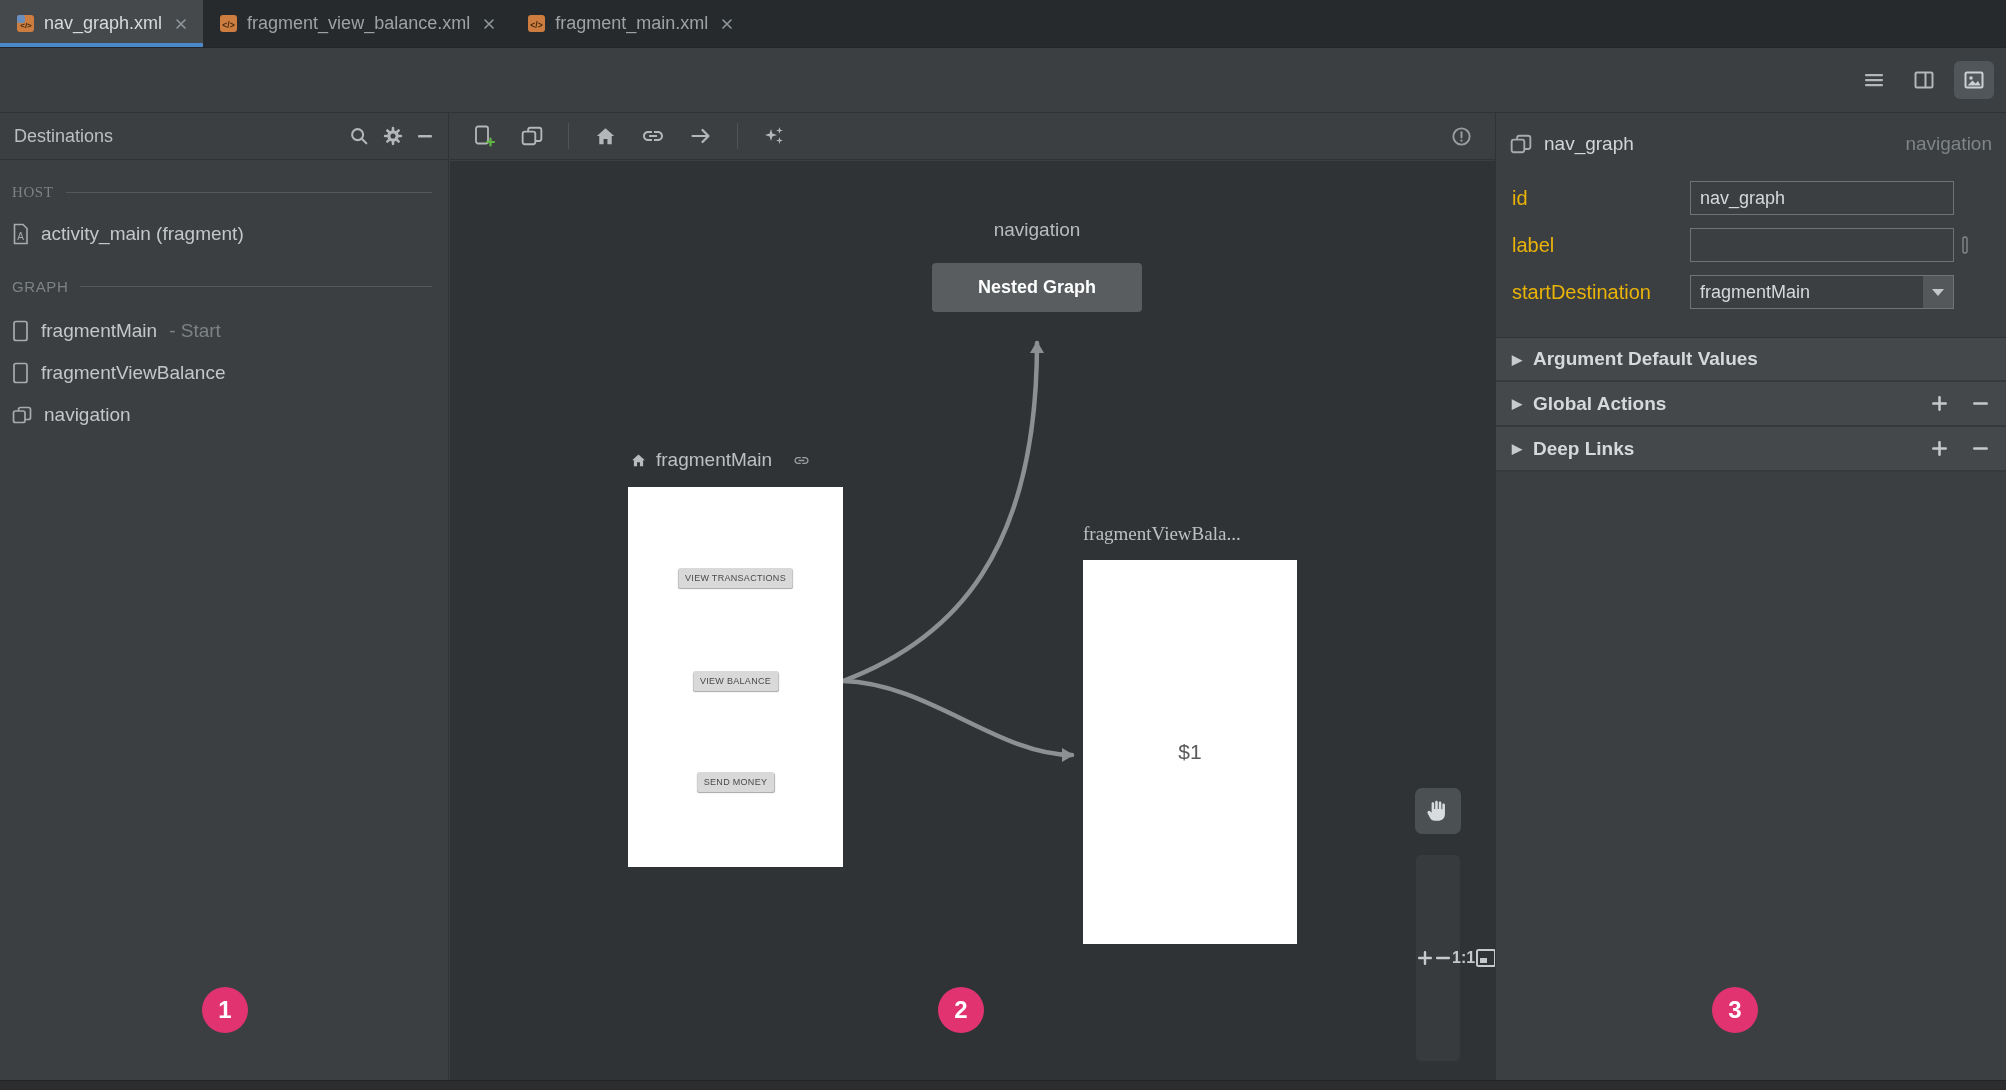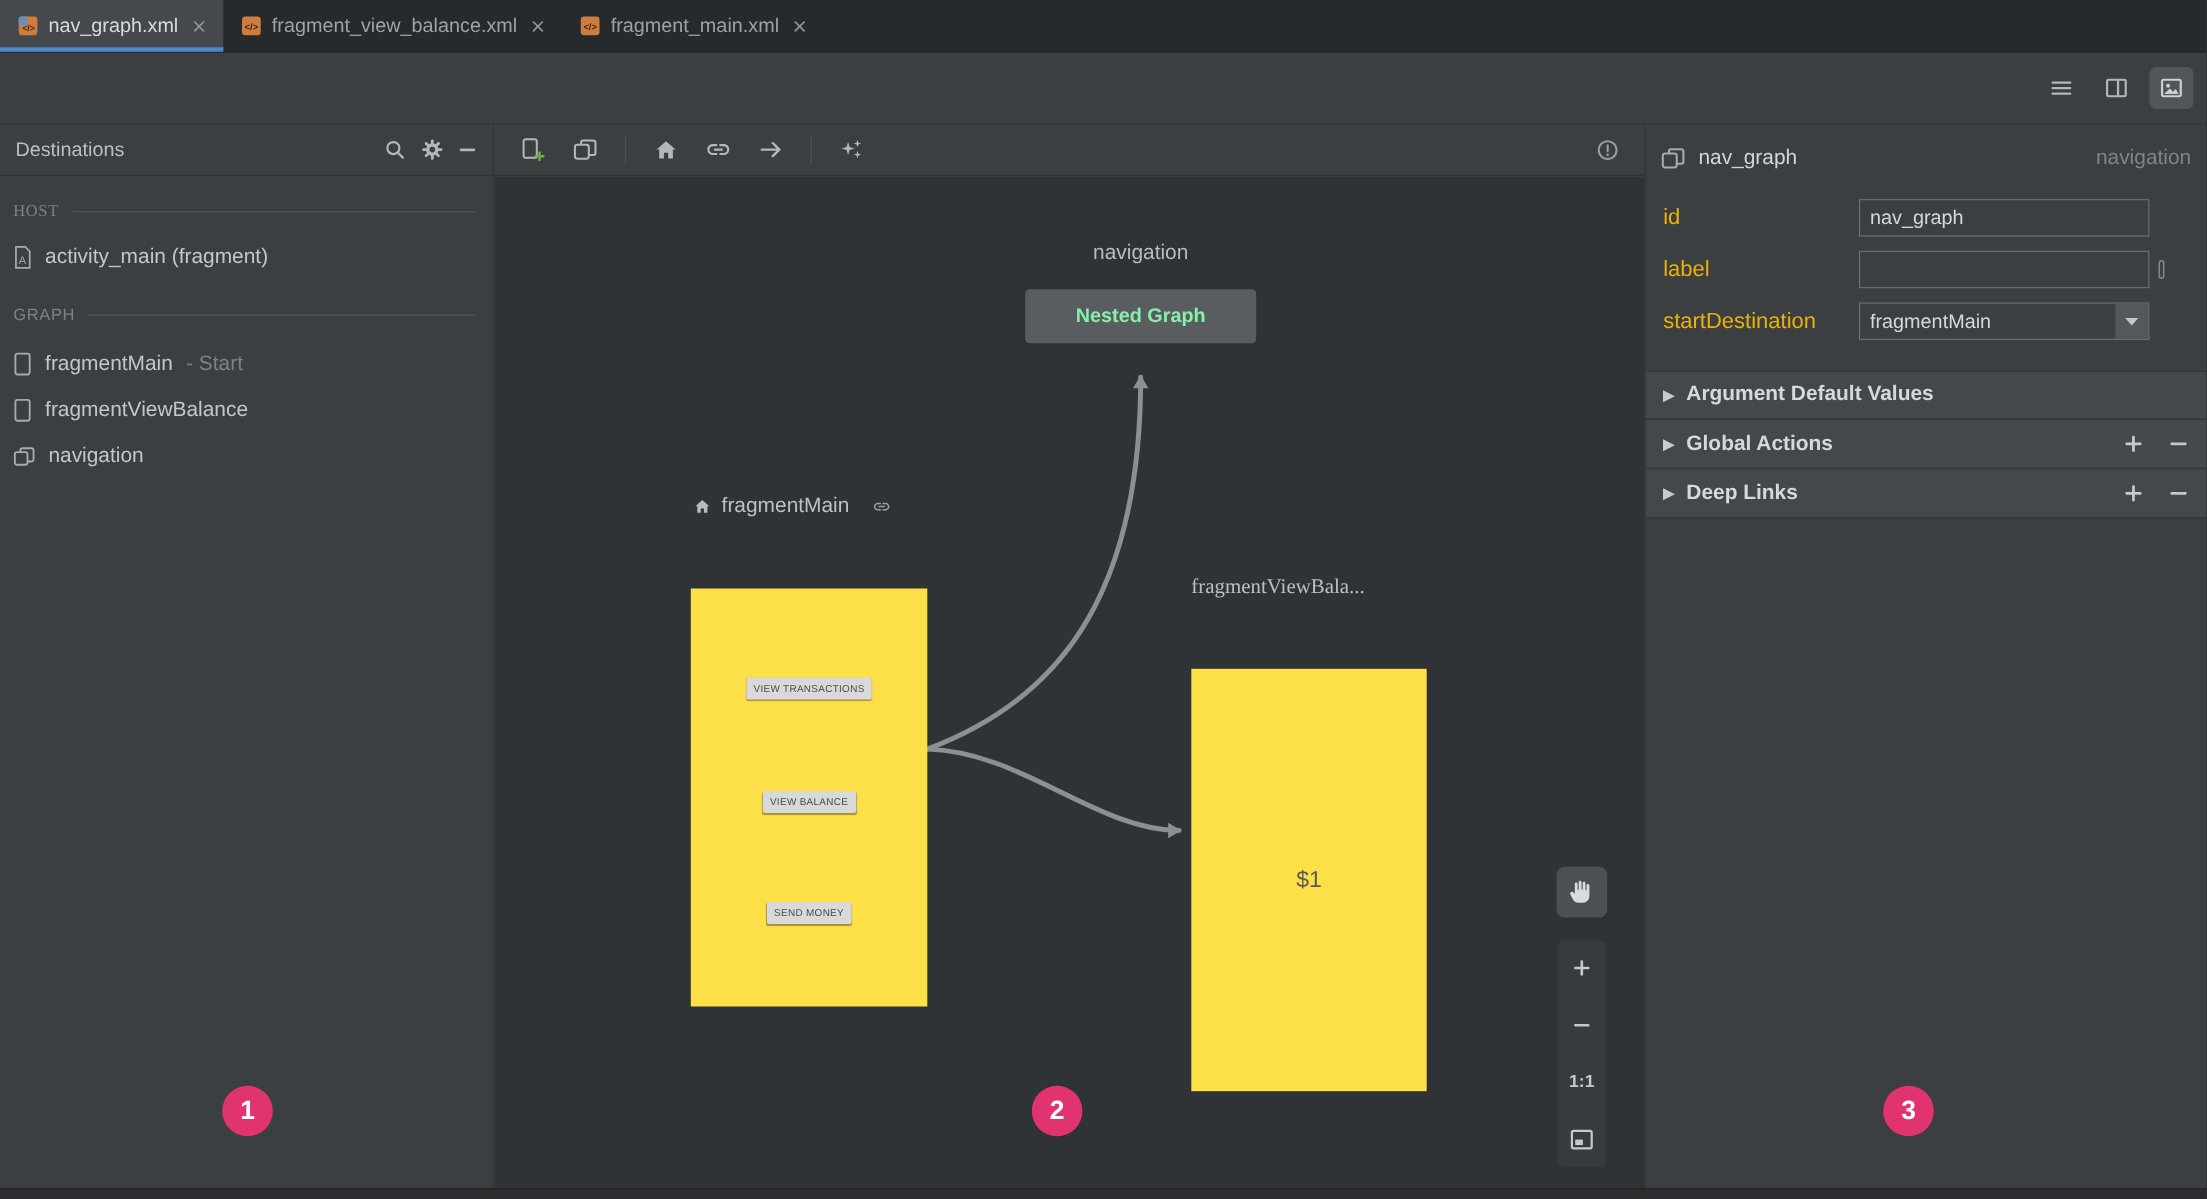--- a/index.html
+++ b/index.html
@@ -48,39 +48,39 @@
   .tb-divider { width:1px; height:26px; background:#505456; margin:0 4px; }
   .tb-right { margin-left:auto; display:flex; }
 
   
   .canvas { position:absolute; top:48px; left:0; right:0; bottom:0; background:#303335; overflow:hidden; }
   .arrows { position:absolute; left:0; top:0; width:100%; height:100%; }
 
   .node-title { position:absolute; color:#b9bcbe; font-size:19px; }
   .nested-title { left:482px; top:58px; width:210px; text-align:center; }
   .nested-box { position:absolute; left:482px; top:102px; width:210px; height:49px; background:#595d5f; border-radius:4px;
-                display:flex; align-items:center; justify-content:center; color:#86efac; font-size:18px; font-weight:700; }
+                display:flex; align-items:center; justify-content:center; color:#ffffff; font-size:18px; font-weight:700; }
 
   .node-label { position:absolute; display:flex; align-items:center; gap:9px; color:#bdc0c2; font-size:19px; }
   .fm-label { left:180px; top:288px; }
   .fm-label .link-small { margin-left:12px; display:flex; }
   .vb-label { left:633px; top:362px;font-family:Liberation Serif, serif; }
 
-  .preview { position:absolute; background:#fde047;margin-top:48px; }
+  .preview { position:absolute; background:#ffffff; }
   .fm-preview { left:178px; top:326px; width:215px; height:380px; }
   .vb-preview { left:633px; top:399px; width:214px; height:384px; display:flex; align-items:center; justify-content:center; }
   .p-btn { position:absolute; left:50%; transform:translateX(-50%); background:#d9d9d9; color:#4a4a4a;
            font-size:9px; letter-spacing:0.3px; padding:5px 7px; border-radius:2px; white-space:nowrap;
            box-shadow:0 1px 1px rgba(0,0,0,0.35); }
   .vb-text { color:#5a5a5a; font-size:21px; }
 
   .pan-btn { position:absolute; left:965px; top:627px; width:46px; height:46px; background:#4b5052; border-radius:7px;
              display:flex; align-items:center; justify-content:center; }
   .zoom-col { position:absolute; left:966px; top:694px; width:44px; height:206px; background:#383b3d; border-radius:5px;
-              display:flex; flex-direction:column; align-items:center; justify-content:space-between; padding:10px 0; }
+              display:flex; flex-direction:row; align-items:center; justify-content:space-between; padding:10px 0; }
   .z-btn { display:flex; align-items:center; justify-content:center; width:32px; height:30px; }
   .zoom-ratio { color:#c6c9cb; font-size:16px; font-weight:700; }
 
   
   .component-row { display:flex; align-items:center; gap:12px; padding:0 14px; height:46px; margin-top:8px; }
   .component-name { color:#d3d6d8; font-size:19px; }
   .component-type { margin-left:auto; color:#7f8486; font-size:19px; }
 
   .field-row { display:flex; align-items:center; height:34px; margin:13px 12px 0 16px; }
   .field-row.first { margin-top:14px; }

